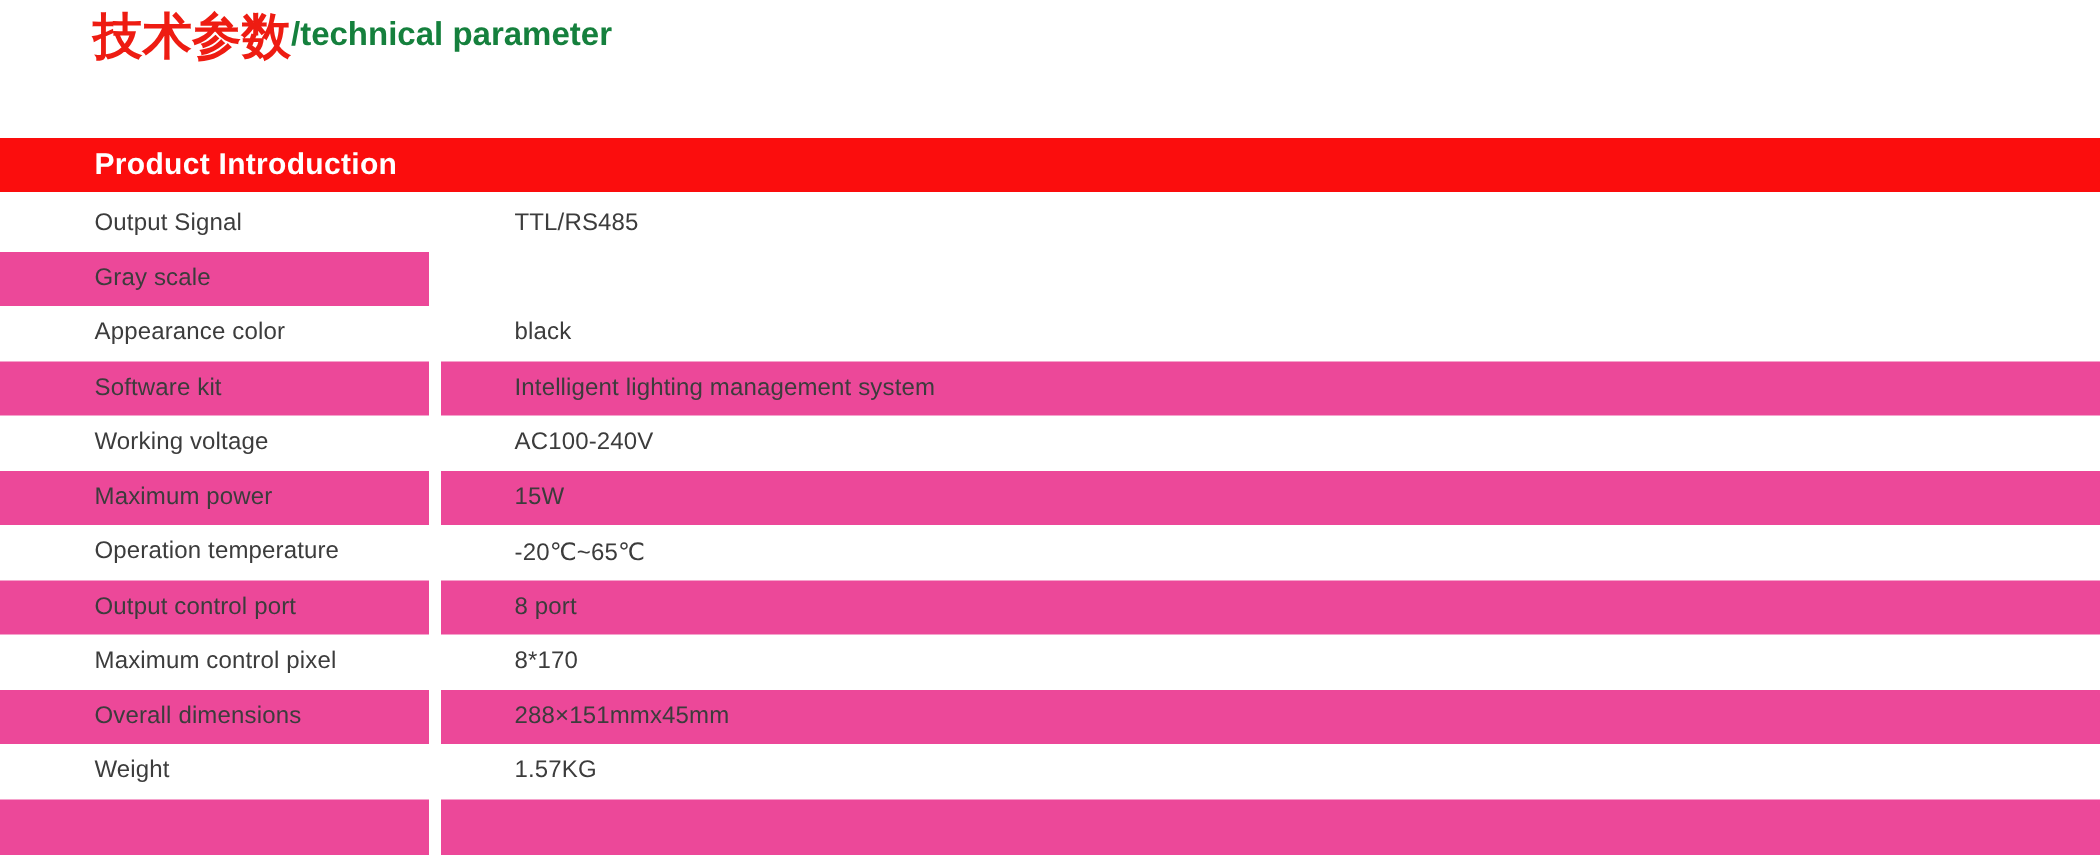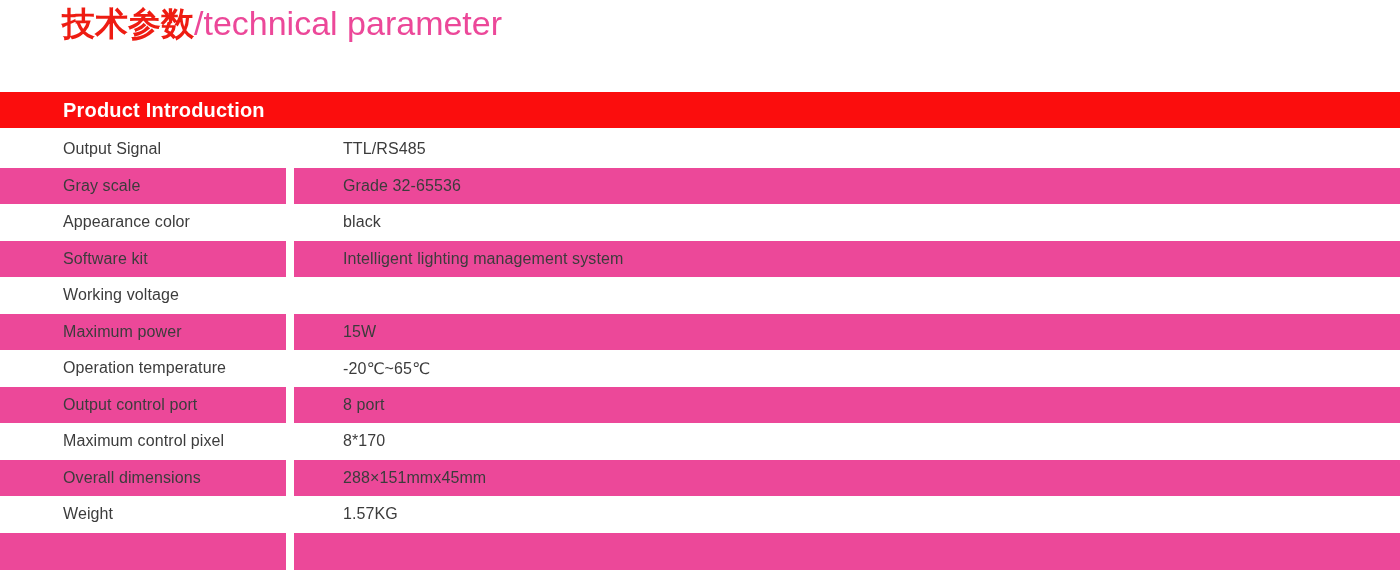--- a/index.html
+++ b/index.html
@@ -32,23 +32,23 @@
     text-align: center;
   }
   .page-title .cn {
     font-size: 33px;
     font-weight: bold;
     color: #ee1c12;
     letter-spacing: 0px;
     line-height: 1;
   }
   .page-title .en {
-    font-size: 34px;
-    font-weight: 400;
-    color: #ec4899;
+    font-size: 22px;
+    font-weight: 700;
+    color: #15803d;
     line-height: 1;
     letter-spacing: 0px;
   }
 
   
   .section-bar {
     position: absolute;
     left: 0;
     top: 92px;
     width: 1400px;
@@ -124,35 +124,35 @@
 
   <div class="spec-table">
       <div class="spec-row">
         <div class="cell cell-label">Output Signal</div>
         <div class="gap"></div>
         <div class="cell cell-value">TTL/RS485</div>
       </div>
       <div class="spec-row alt">
         <div class="cell cell-label">Gray scale</div>
         <div class="gap"></div>
-        <div class="cell cell-value">Grade 32-65536</div>
       </div>
       <div class="spec-row">
         <div class="cell cell-label">Appearance color</div>
         <div class="gap"></div>
         <div class="cell cell-value">black</div>
       </div>
       <div class="spec-row alt">
         <div class="cell cell-label">Software kit</div>
         <div class="gap"></div>
         <div class="cell cell-value">Intelligent lighting management system</div>
       </div>
       <div class="spec-row">
         <div class="cell cell-label">Working voltage</div>
         <div class="gap"></div>
+        <div class="cell cell-value">AC100-240V</div>
       </div>
       <div class="spec-row alt">
         <div class="cell cell-label">Maximum power</div>
         <div class="gap"></div>
         <div class="cell cell-value">15W</div>
       </div>
       <div class="spec-row">
         <div class="cell cell-label">Operation temperature</div>
         <div class="gap"></div>
         <div class="cell cell-value">-20℃~65℃</div>

